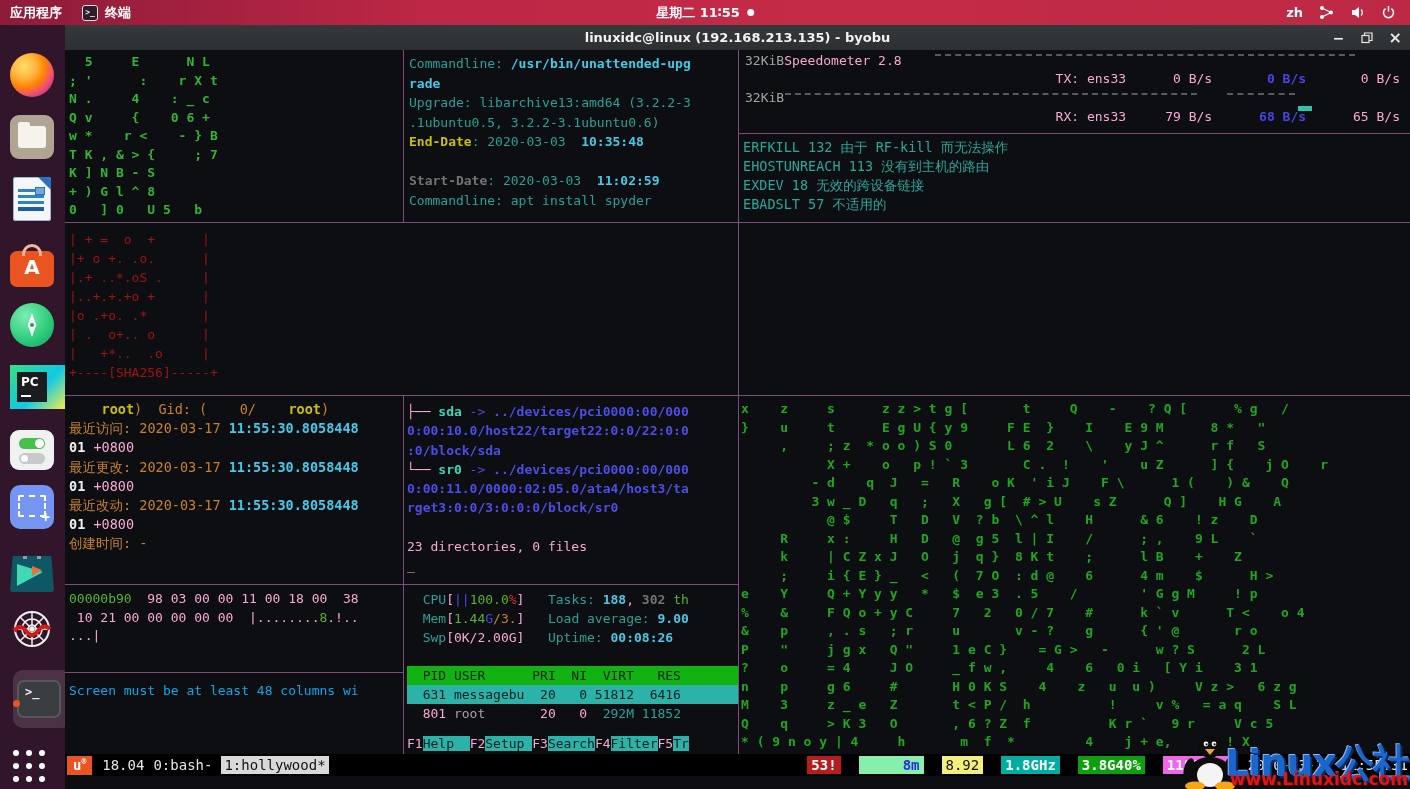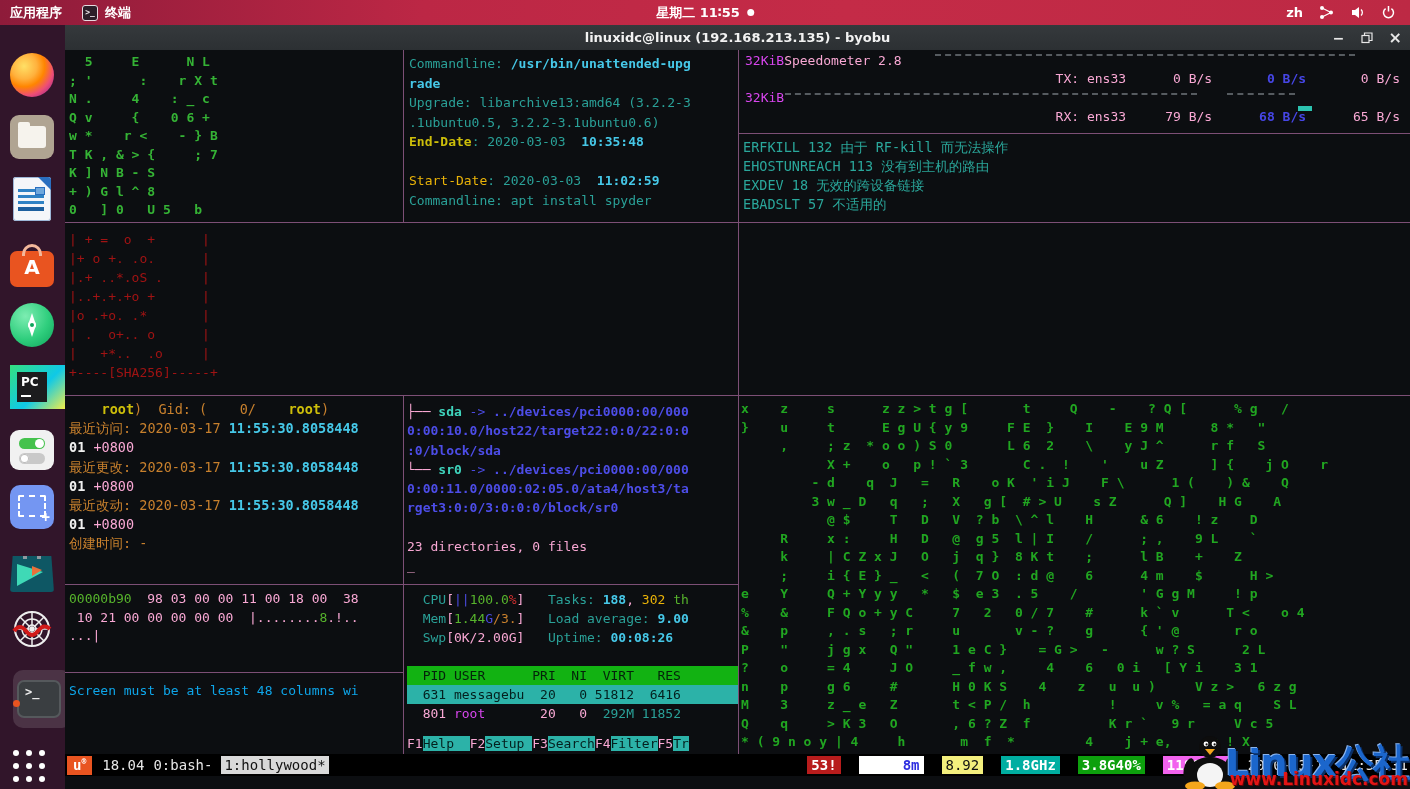--- a/index.html
+++ b/index.html
@@ -83,25 +83,25 @@
   .term { position:absolute; top:25px; left:0; right:0; bottom:0; background:#0c0e11; }
   
   .vb, .hb { position:absolute; background:#7d4f76; z-index:5; }
   .vb { width:1px; } .hb { height:1px; }
   
   .tline { white-space:pre; }
   .pane { position:absolute; z-index:2; }
   .t-tl { color:#2aa198; }
   .t-cb { color:#46c8e8; font-weight:bold; }
   .t-yb { color:#cdbe0a; font-weight:bold; }
-  .t-gb { color:#eab308; font-weight:normal; }
+  .t-gb { color:#737373; font-weight:bold; }
   .t-gr { color:#57b42c; }
   .t-wt { color:#f9a8d4; }
   .t-wb { color:#f0f0f0; font-weight:bold; }
-  .t-gy { color:#d946ef; }
+  .t-gy { color:#a3a3a3; }
   .t-or { color:#c8802d; }
   .t-rd { color:#cf2f2f; }
   .t-bl { color:#4a4adf; }
   .t-bb { color:#4d4de8; font-weight:bold; }
   .t-ab { color:#3fd4bd; font-weight:bold; }
   .t-blb { color:#4646e6; font-weight:bold; }
   .t-fk { color:#04201e; background:#2cb2a8; }
   .p-minimatrix { left:4px; top:3px; width:330px; font-size:13px; font-weight:bold; line-height:18.5px; color:#35b335; }
   .p-upgrade { left:344px; top:4px; width:328px; font-size:13px; line-height:19.5px; }
   .p-speedo { left:675px; top:0; width:670px; height:83px; font-size:13px; }
@@ -131,21 +131,21 @@
   .statusbar { position:absolute; left:0; right:0; top:704px; height:22px; background:#000;
     display:flex; align-items:center; font-size:14px; color:#e6e6e6; z-index:10; }
   .sb-badge { background:#e95420; color:#fff; font-weight:bold; padding:1px 6px 2px 6px; margin-left:2px; position:relative; }
   .sb-badge sup { font-size:8px; }
   .sb-tab { margin-left:9px; white-space:pre; cursor:pointer; }
   .sb-tab.active { background:#d9d9d9; color:#111; padding:1px 3px; }
   .sb-version { margin-left:10px; }
   .sb-right { margin-left:auto; display:flex; align-items:center; gap:18px; padding-right:0; }
   .chip { padding:1px 4px; font-weight:bold; white-space:pre; }
   .chip-upd { background:#b81c1c; color:#fff; }
-  .chip-upt { background:#ffffff; color:#2d2de0;padding-left:44px; }
+  .chip-upt { background:#86efac; color:#2d2de0;padding-left:44px; }
   .chip-load { background:#f3ef7d; color:#111; font-weight:normal; }
   .chip-freq { background:#00aea1; color:#fff; }
   .chip-mem { background:#0da00d; color:#fff; }
   .chip-disk { background:#f263ee; color:#fff; }
   .sb-date { color:#e6e6e6; white-space:pre; padding-right:2px; }
   
   .watermark { position:absolute; right:0; bottom:0; width:400px; height:60px; z-index:50; pointer-events:none; }
   .wm-title { position:absolute; right:0; bottom:8px; font-family:"DejaVu Sans",sans-serif; font-weight:bold;
     font-size:38px; line-height:36px; color:#1b66cc; letter-spacing:-1px;
     text-shadow:2px 2px 0 #0a2f66, -1px -1px 0 #8ab4ee; }

